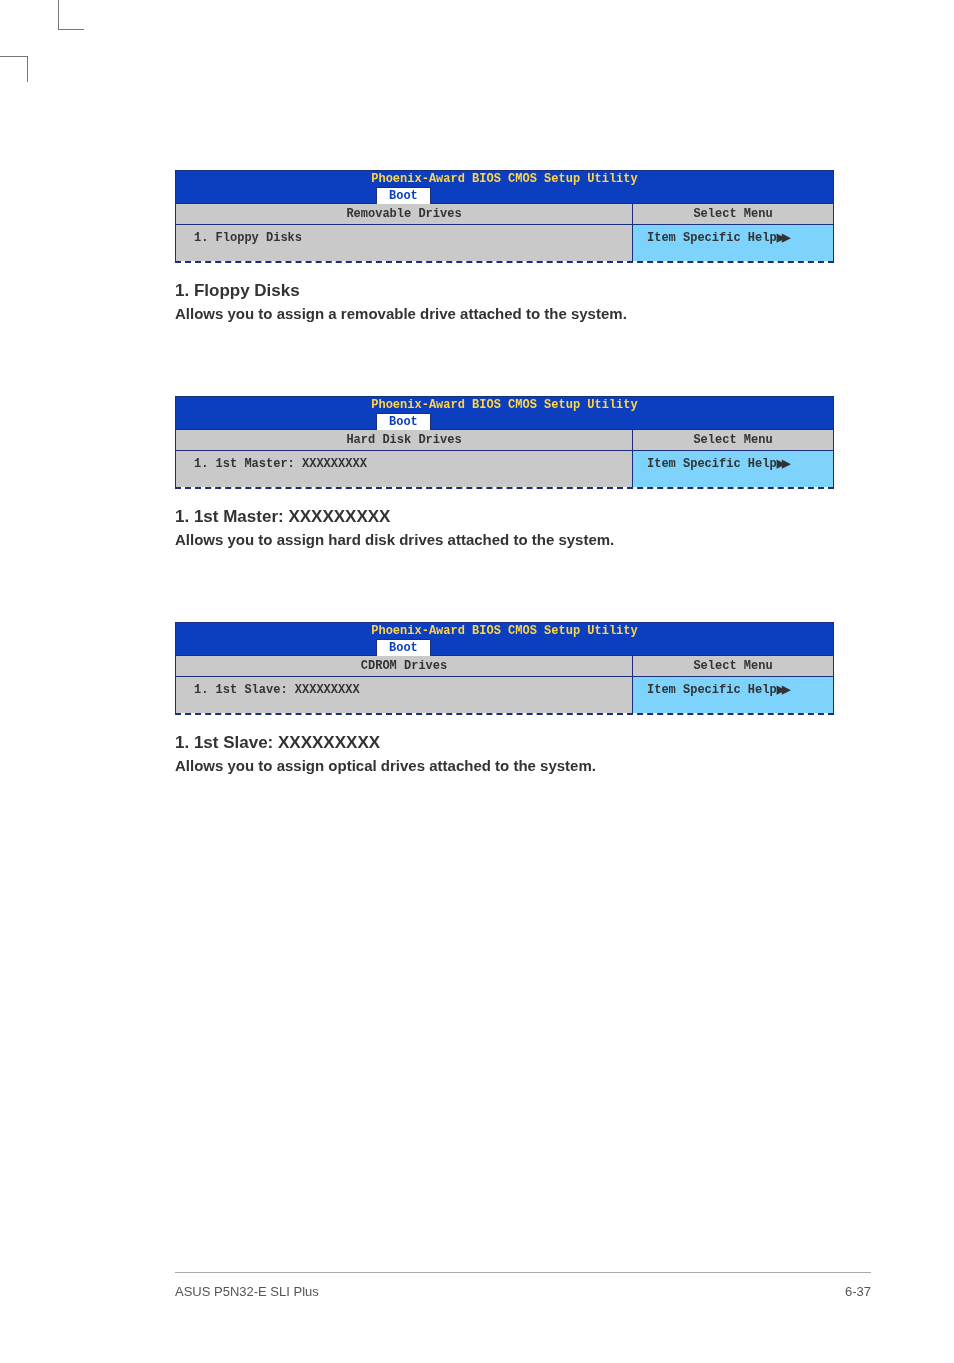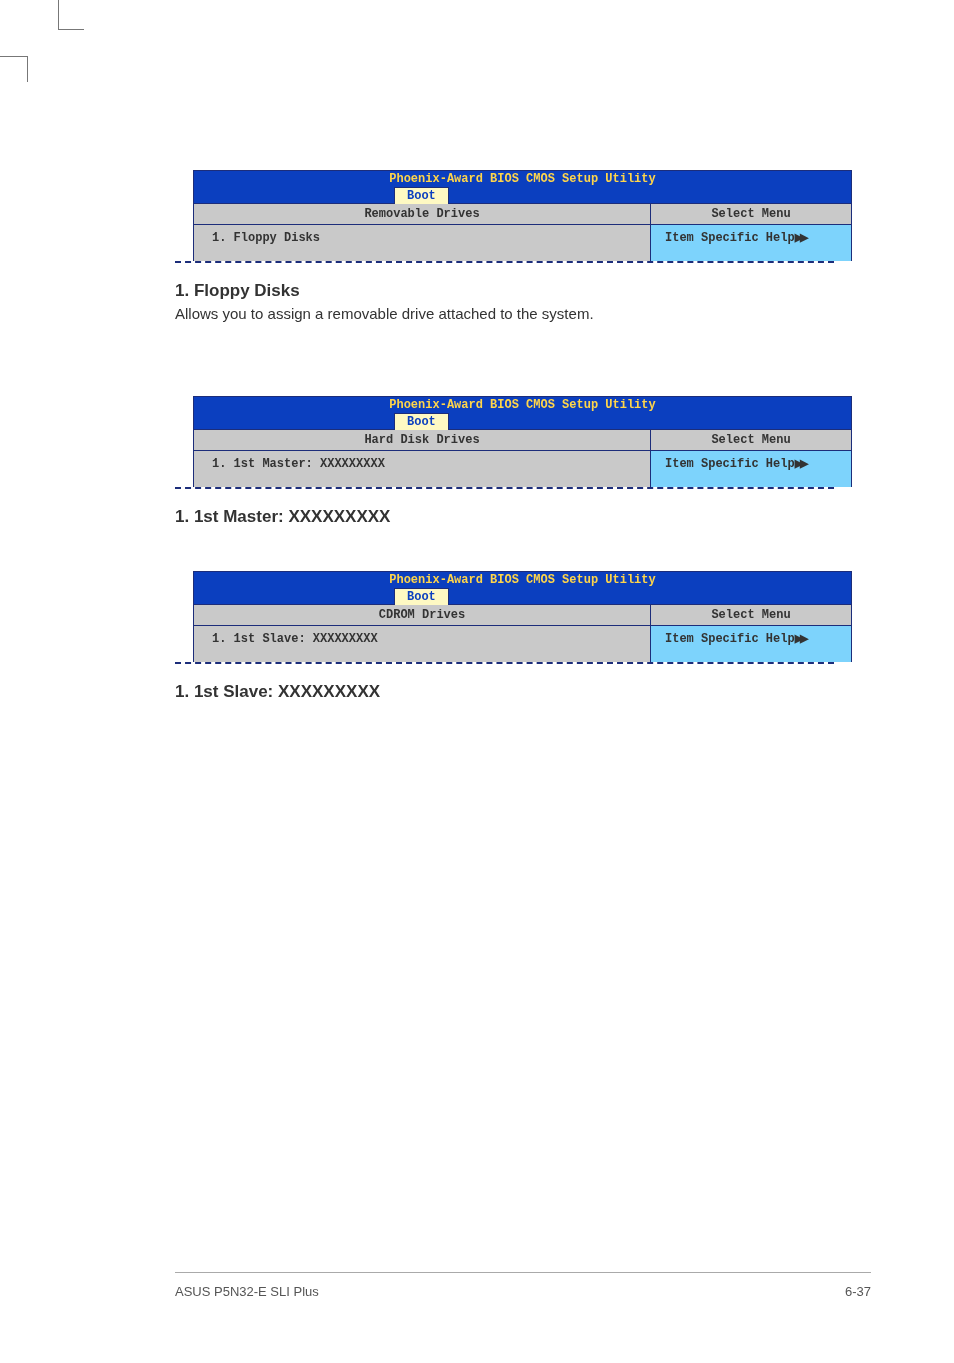--- a/index.html
+++ b/index.html
@@ -3,25 +3,25 @@
 <meta charset="utf-8">
 <style>
   * { box-sizing: border-box; margin: 0; padding: 0; }
   html, body { width: 954px; height: 1363px; background: #fff; font-family: Arial, Helvetica, sans-serif; color: #333; position: relative; }
   .crop-top { position: absolute; top: 0; left: 58px; width: 26px; height: 30px; border-left: 1px solid #777; border-bottom: 1px solid #777; }
   .crop-left { position: absolute; top: 56px; left: 0; width: 28px; height: 26px; border-top: 1px solid #777; border-right: 1px solid #777; }
   .page { padding: 170px 120px 0 175px; }
   .heading { font-size: 20px; font-weight: bold; color: #333; margin-bottom: 14px; }
   .heading .num { display: inline-block; width: 78px; }
   .subhead { font-size: 17px; font-weight: bold; color: #333; margin-top: 18px; margin-bottom: 4px; }
-  .para { font-size: 15px; color: #333; margin-bottom: 34px; }
-  .bios-box { border: 1px solid #1c2d7a; border-bottom: none; width: 100%; margin-bottom: 0; margin-left: 18px; }
+  .para { font-size: 15px; color: #333; margin-bottom: 34px; font-weight: bold; }
+  .bios-box { border: 1px solid #1c2d7a; border-bottom: none; width: 100%; margin-bottom: 0; }
   .bios-title { background: #0b3fbf; color: #ffd54a; font-family: "Courier New", monospace; font-size: 12px; font-weight: bold; text-align: center; padding: 1px 0; }
   .bios-tabrow { background: #0b3fbf; height: 16px; position: relative; }
-  .bios-tab { position: absolute; left: 200px; top: 0; background: #fef9c3; color: #0b3fbf; font-family: "Courier New", monospace; font-size: 12px; font-weight: bold; padding: 1px 12px; border: 1px solid #1c2d7a; border-bottom: none; text-align: center; }
+  .bios-tab { position: absolute; left: 200px; top: 0; background: #ffffff; color: #0b3fbf; font-family: "Courier New", monospace; font-size: 12px; font-weight: bold; padding: 1px 12px; border: 1px solid #1c2d7a; border-bottom: none; text-align: center; }
   .bios-header { display: flex; }
   .bios-header div { background: #c9c9c9; font-family: "Courier New", monospace; font-size: 12px; font-weight: bold; text-align: center; padding: 3px 0; border-top: 1px solid #1c2d7a; }
   .bios-header .left { flex: 1; border-right: 1px solid #1c2d7a; }
   .bios-header .right { width: 200px; }
   .bios-body { display: flex; }
   .bios-body .left { flex: 1; background: #c9c9c9; border-top: 1px solid #1c2d7a; border-right: 1px solid #1c2d7a; font-family: "Courier New", monospace; font-size: 12px; font-weight: bold; color: #333; padding: 6px 10px 16px 18px; }
   .bios-body .right { width: 200px; background: #7dd3fc; border-top: 1px solid #1c2d7a; font-family: "Courier New", monospace; font-size: 12px; font-weight: bold; color: #333; padding: 6px 10px 16px 14px; position: relative; }
   .arrows { font-family: Arial, sans-serif; letter-spacing: -3px; font-size: 11px; }
   .dashrow { height: 0; border-top: 2px dashed #1c2d7a; width: 100%; margin-bottom: 6px; }
   .gap { height: 40px; }
@@ -73,20 +73,21 @@
     <div class="bios-body">
       <div class="left">1. 1st Master: XXXXXXXXX</div>
       <div class="right">
         <span>Item Specific Help</span><span class="arrows">▶▶</span>
       </div>
     </div>
   </div>
   <div class="dashrow"></div>
 
   <div class="subhead">1. 1st Master: XXXXXXXXX</div>
+  <div class="para">Allows you to assign hard disk drives attached to the system.</div>
 
   <div class="gap"></div>
 
 
   <div class="bios-box">
     <div class="bios-title">Phoenix-Award BIOS CMOS Setup Utility</div>
     <div class="bios-tabrow">
       <div class="bios-tab">Boot</div>
     </div>
     <div class="bios-header">
@@ -96,20 +97,21 @@
     <div class="bios-body">
       <div class="left">1. 1st Slave: XXXXXXXXX</div>
       <div class="right">
         <span>Item Specific Help</span><span class="arrows">▶▶</span>
       </div>
     </div>
   </div>
   <div class="dashrow"></div>
 
   <div class="subhead">1. 1st Slave: XXXXXXXXX</div>
+  <div class="para">Allows you to assign optical drives attached to the system.</div>
 
 </div>
 
 <div class="footer-rule"></div>
 <div class="footer">
   <span>ASUS P5N32-E SLI Plus</span>
   <span>6-37</span>
 </div>
 
 </body></html>

